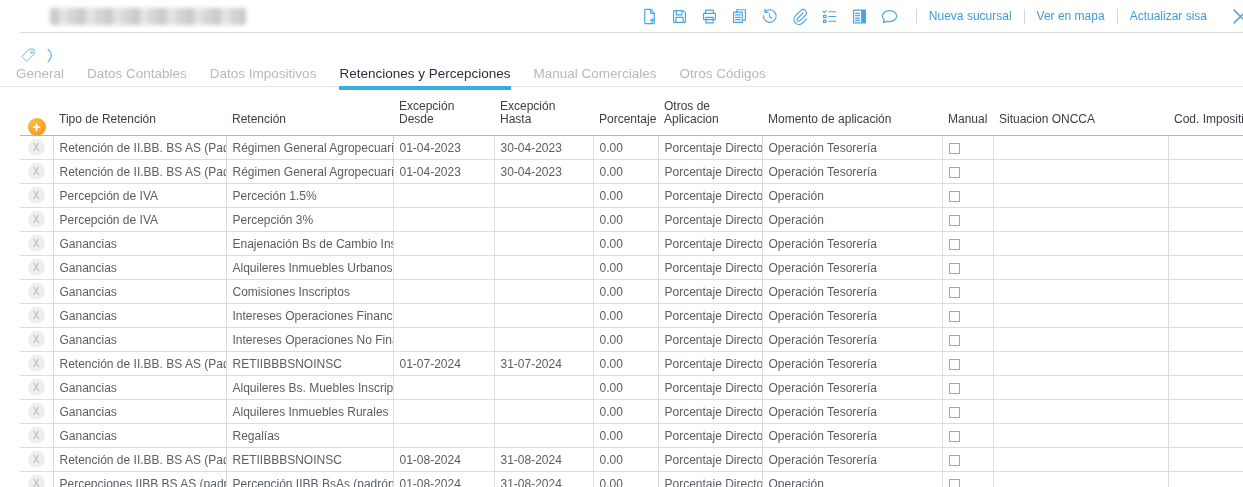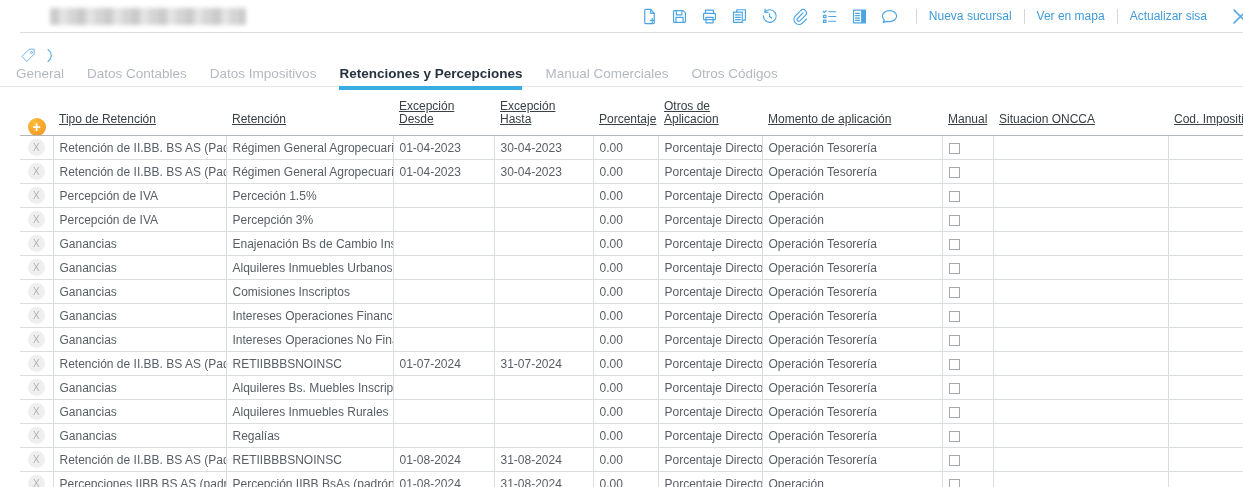--- a/index.html
+++ b/index.html
@@ -26,29 +26,29 @@
   .close-btn svg { width:17px; height:17px; stroke:#4BA5E2; stroke-width:1.4; stroke-linecap:round; }
 
   
   .tagrow { position:absolute; top:47px; left:20px; display:flex; align-items:center; gap:9px; }
   .tagrow svg { stroke:#6eb6ea; fill:none; stroke-width:1.4; stroke-linecap:round; stroke-linejoin:round; }
 
   
   .tabs { position:absolute; top:66px; left:0; width:1243px; height:21px;
           border-bottom:1px solid #e3e6e9; display:flex; gap:23px; padding-left:16px; }
   .tab { font-size:13.5px; color:#b3b9bf; cursor:pointer; position:relative; white-space:nowrap; }
-  .tab.active { color:#27323e; font-weight:bold; }
+  .tab.active { color:#27323e; font-weight:normal; }
   .tab.active::after { content:""; position:absolute; left:0; right:0; bottom:-4px; height:4px; background:#38abe2; }
 
   
   .table-wrap { position:absolute; top:100px; left:20px; width:1223px; height:387px; overflow:hidden; }
   table { border-collapse:collapse; table-layout:fixed; width:1270px; font-size:12px; color:#585e64; }
   th { font-weight:normal; color:#3a4045; text-align:left; vertical-align:bottom;
        padding:0 6px 9px 6px; border-bottom:1px solid #b2b7bc; font-size:12px; line-height:13px;
-       white-space:normal; overflow:hidden;text-decoration:underline; }
+       white-space:normal; overflow:hidden; }
   th.num { text-align:center; }
   td { height:24px; border-bottom:1px solid #dadde0; border-right:1px solid #dadde0;
        padding:0 6px; white-space:nowrap; overflow:hidden; }
   td.num { text-align:left; padding-right:9px; }
   td.center { text-align:left; padding-left:6px; }
   .xcell { text-align:center; padding:0; }
   .del-btn { width:17px; height:17px; border-radius:50%; border:none; background:#efefef;
              color:#b3b3b3; font-size:10px; line-height:17px; cursor:pointer; padding:0;
              font-family:"Liberation Sans", sans-serif; }
   .add-btn { width:18px; height:18px; border-radius:50%; border:none; cursor:pointer;

